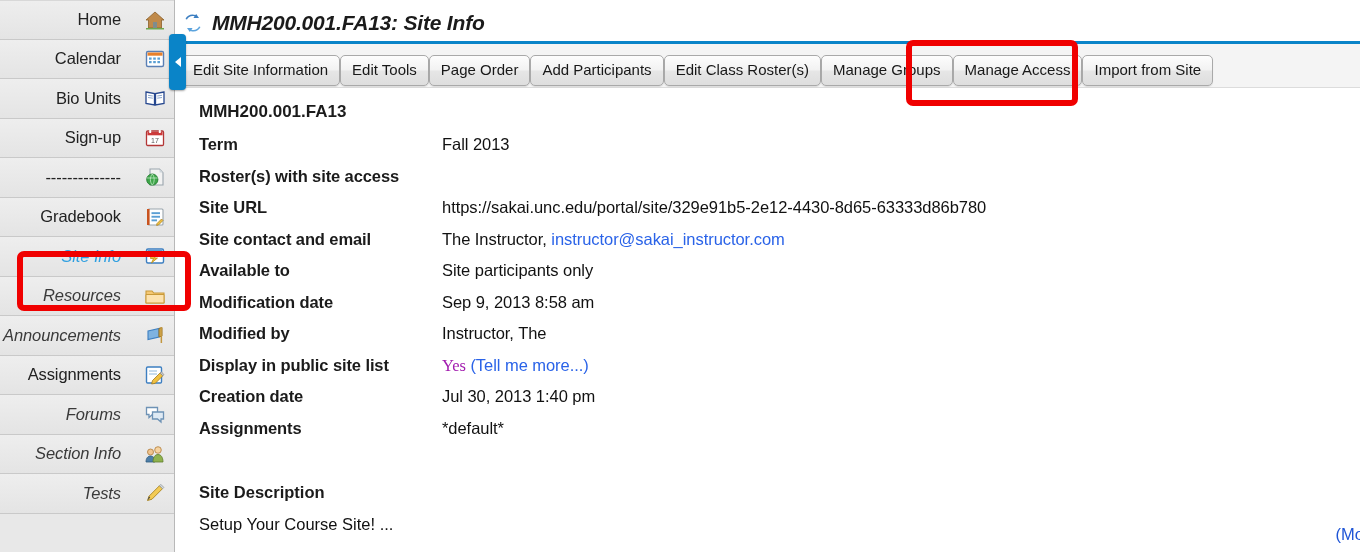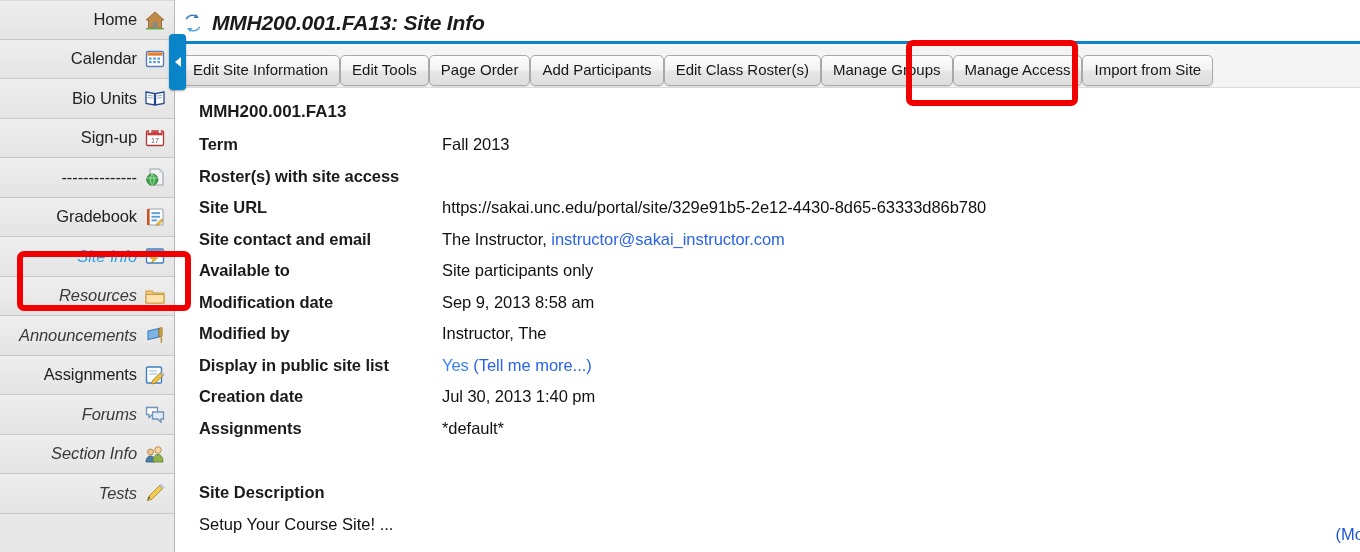--- a/index.html
+++ b/index.html
@@ -30,21 +30,21 @@
   .nav-item {
     position: relative;
     height: 39.5px;
     box-sizing: border-box;
     border-bottom: 1px solid #c9c9c9;
     background: linear-gradient(to bottom, #eeeeee 0%, #e4e4e4 100%);
     display: flex;
     align-items: center;
     justify-content: flex-end;
     padding-right: 8px;
-    gap: 7px;
+    gap: 23px;
   }
   .nav-item:first-child { border-top: 1px solid #d8d8d8; }
   .nav-label {
     font-size: 16.5px;
     color: #222222;
     white-space: nowrap;
     letter-spacing: -0.1px;
   }
   .nav-label.italic { font-style: italic; color: #3a3a3a; }
   .nav-label.active { font-style: italic; color: #2f9fe0; }
@@ -153,21 +153,21 @@
     color: #1b1b1b;
     letter-spacing: -0.1px;
   }
   .detail-value {
     font-size: 16.5px;
     color: #111111;
     white-space: nowrap;
     letter-spacing: -0.05px;
   }
   .link-light { color: #2a63e8; }
-  .val-red { color: #3b82f6; }
+  .val-red { color: #a21caf; font-family: Liberation Serif, serif; }
 
   #desc-head {
     font-size: 16.5px;
     font-weight: bold;
     color: #1b1b1b;
     margin-top: 33px;
   }
   #desc-body {
     font-size: 16.5px;
     color: #111111;

